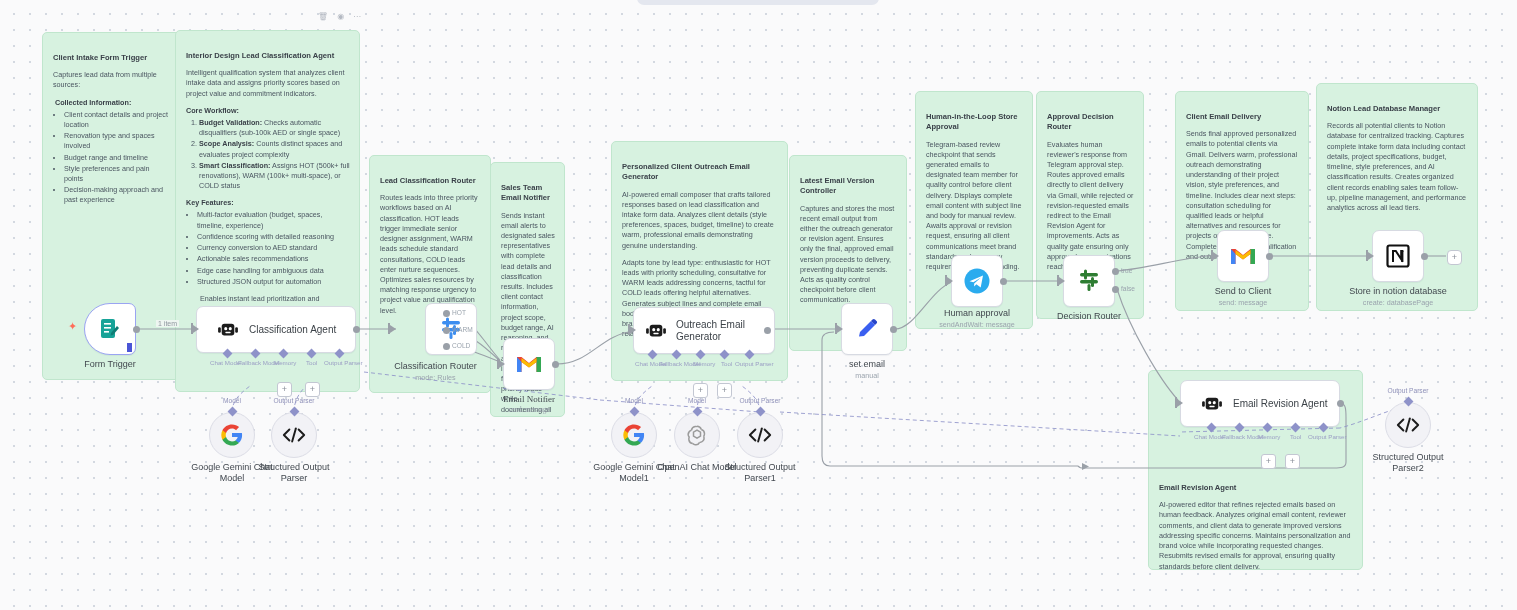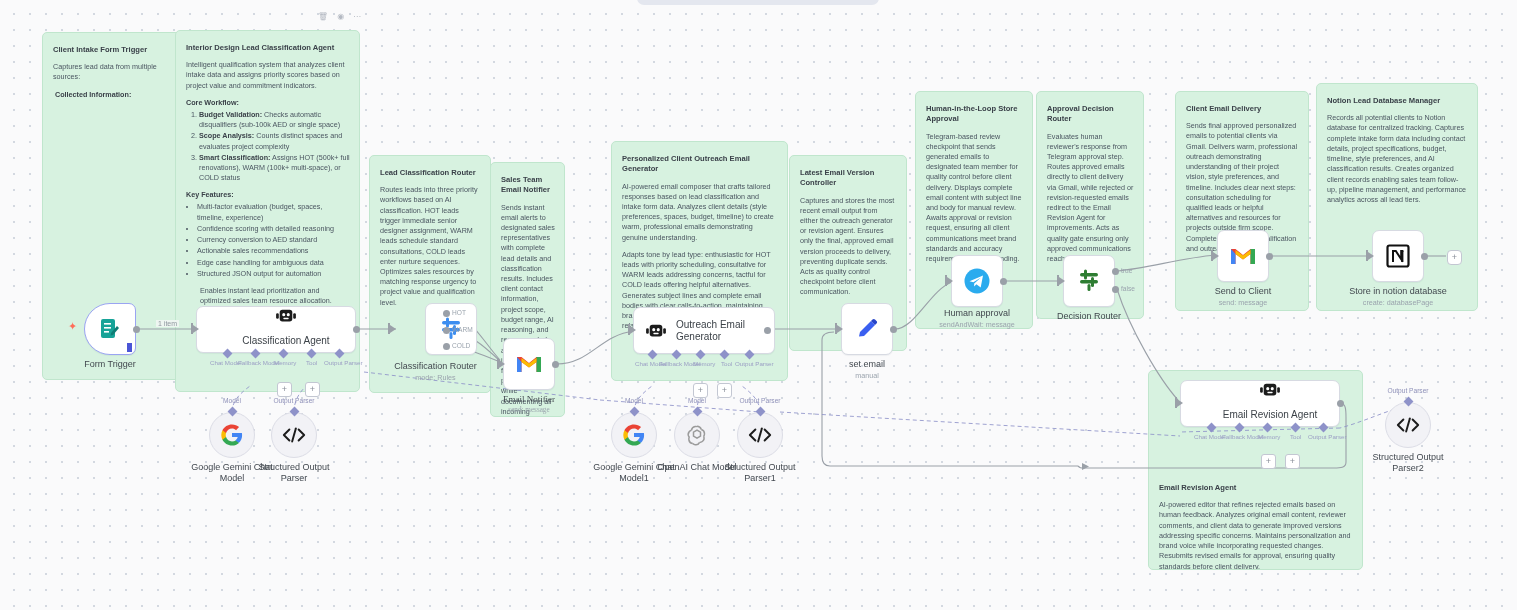--- a/index.html
+++ b/index.html
@@ -23,41 +23,41 @@
   .note{
     position:absolute;
     background:#d7f2e0;
     border:1px solid #c0e6cd;
     border-radius:5px;
     box-sizing:border-box;
     padding:8px 9px 8px 10px;
     overflow:hidden;
   }
   .note .nt{
-    font-size:7.6px;font-weight:bold;color:#3a4149;margin:4px 0 7px 0;line-height:1.35;
+    font-size:7.6px;font-weight:bold;color:#3a4149;margin:12px 0 7px 0;line-height:1.35;
   }
   .note .np{
     font-size:7.2px;line-height:1.42;color:#4a5560;margin:0 0 7px 0;
   }
   .note ul{margin:0 0 7px 0;padding-left:11px;}
   .note ol{margin:0 0 7px 0;padding-left:13px;}
   .note li{font-size:7.2px;line-height:1.42;color:#4a5560;margin:0 0 1px 0;}
   .note .sub{font-size:7.2px;font-weight:bold;color:#3a4149;margin:0 0 3px 2px;}
   .note b{color:#3a4149;}
 
   
   .node{position:absolute;}
   .nbox{
     width:52px;height:52px;background:#fff;border:1px solid #d7dae2;border-radius:7px;
     box-sizing:border-box;display:flex;align-items:center;justify-content:center;
     box-shadow:0 1px 1px rgba(20,30,60,.05);
   }
   .nbox.trigger{border-top-left-radius:26px;border-bottom-left-radius:26px;border-color:#9aa4f2;}
   .nbox.wide{width:142px;height:47px;justify-content:flex-start;padding-left:11px;gap:9px;}
-  .nbox.wide2{width:160px;height:47px;justify-content:flex-start;padding-left:20px;gap:10px;flex-direction:column;}
+  .nbox.wide2{width:160px;height:47px;justify-content:flex-start;padding-left:20px;gap:10px;}
   .nlabel{
     position:absolute;left:50%;transform:translateX(-50%);
     white-space:nowrap;font-size:9px;color:#42484f;text-align:center;
   }
   .nsub{
     position:absolute;left:50%;transform:translateX(-50%);
     white-space:nowrap;font-size:7.2px;color:#9aa3ad;text-align:center;
   }
   .agentname{font-size:10px;color:#3c4248;white-space:nowrap;}
   .agentname.two{white-space:normal;line-height:1.2;width:92px;}
@@ -112,20 +112,27 @@
 <div class="mini-toolbar" style="left:318px;top:13px;">
   <span>🗑</span>
   <span>◉</span>
   <span>⋯</span>
 </div>
 
 <div class="note" style="left:42px;top:32px;width:138px;height:348px;">
   <div class="nt">Client Intake Form Trigger</div>
   <div class="np">Captures lead data from multiple sources:</div>
   <div class="sub">Collected Information:</div>
+  <ul>
+    <li>Client contact details and project location</li>
+    <li>Renovation type and spaces involved</li>
+    <li>Budget range and timeline</li>
+    <li>Style preferences and pain points</li>
+    <li>Decision-making approach and past experience</li>
+  </ul>
 </div>
 
 <div class="note" style="left:175px;top:30px;width:185px;height:362px;">
   <div class="nt">Interior Design Lead Classification Agent</div>
   <div class="np">Intelligent qualification system that analyzes client intake data and assigns priority scores based on project value and commitment indicators.</div>
   <div class="sub" style="margin-left:0;">Core Workflow:</div>
   <ol>
     <li><b>Budget Validation:</b><span> Checks automatic disqualifiers (sub-100k AED or single space)</span></li>
     <li><b>Scope Analysis:</b><span> Counts distinct spaces and evaluates project complexity</span></li>
     <li><b>Smart Classification:</b><span> Assigns HOT (500k+ full renovations), WARM (100k+ multi-space), or COLD status</span></li>

